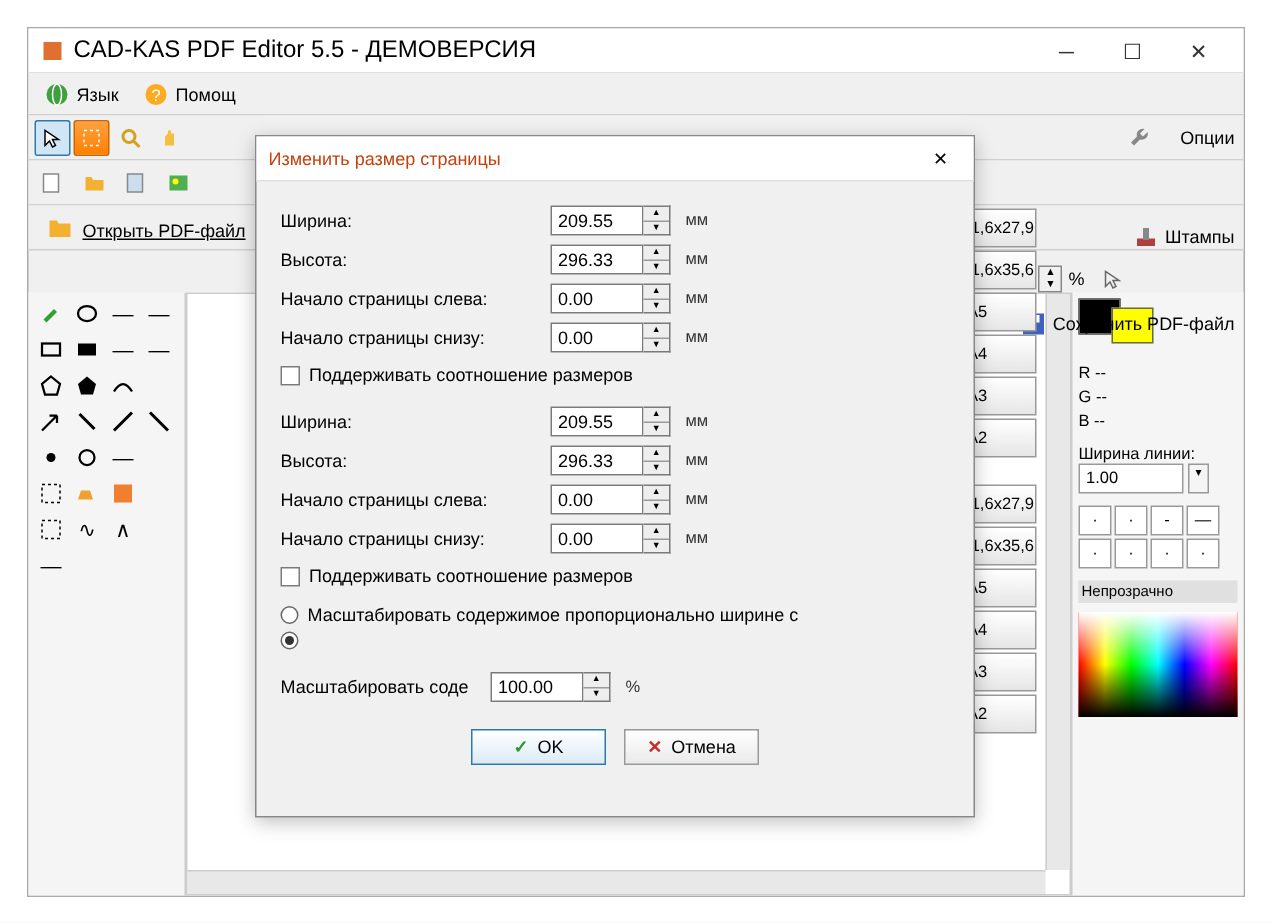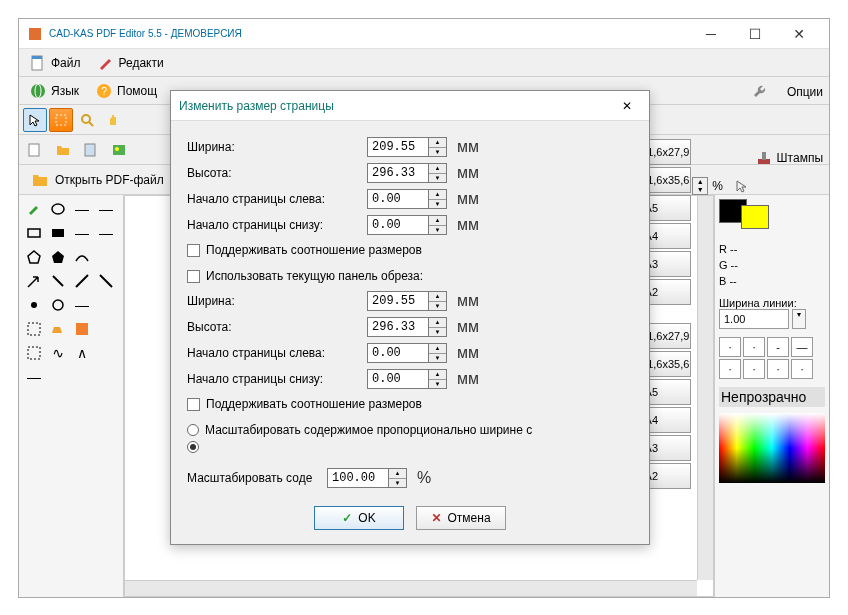--- a/index.html
+++ b/index.html
@@ -3,21 +3,21 @@
 <meta charset="utf-8">
 <style>
 * { box-sizing: border-box; font-family: "Segoe UI", Tahoma, sans-serif; }
 body { margin: 0; background: #fff; width: 848px; height: 615px; overflow: hidden; position: relative; font-size: 12px; }
 .desktop { width: 848px; height: 615px; background: #fff; position: relative; }
 
 
 .main-window { position: absolute; left: 18px; top: 18px; width: 812px; height: 580px; border: 1px solid #aaa; background: #f0f0f0; }
 .main-titlebar { height: 30px; background: #fff; display: flex; align-items: center; padding: 0 8px; border-bottom: 1px solid #e0e0e0; }
 .main-titlebar .icon { width: 16px; height: 16px; margin-right: 6px; }
-.main-titlebar .title { flex: 1; font-size: 10px; color: #0369a1; }
+.main-titlebar .title { flex: 1; font-size: 16px; color: #000000; }
 .win-btns { display: flex; gap: 0; }
 .win-btn { width: 44px; height: 28px; display: flex; align-items: center; justify-content: center; color: #333; font-size: 14px; }
 
 .menubar { height: 28px; background: #f0f0f0; display: flex; align-items: center; padding: 0 4px; gap: 4px; border-bottom: 1px solid #d0d0d0; }
 .menu-item { display: flex; align-items: center; gap: 4px; padding: 2px 6px; font-size: 12px; }
 .menu-icn { width: 18px; height: 18px; display: inline-block; }
 .menubar2 { height: 28px; background: #f0f0f0; display: flex; align-items: center; padding: 0 4px; gap: 4px; border-bottom: 1px solid #d0d0d0; }
 
 .toolbar { height: 30px; background: #f0f0f0; display: flex; align-items: center; padding: 0 4px; gap: 2px; border-bottom: 1px solid #d0d0d0; }
 .tool-btn { width: 24px; height: 24px; border: 1px solid transparent; display: flex; align-items: center; justify-content: center; border-radius: 2px; }
@@ -37,55 +37,55 @@
 
 .right-panel { width: 115px; background: #f5f5f5; border-left: 1px solid #ccc; padding: 4px; font-size: 11px; }
 .color-sel { display: flex; margin-bottom: 6px; }
 .swatch-b { width: 28px; height: 24px; background: #000; border: 1px solid #666; }
 .swatch-y { width: 28px; height: 24px; background: #ffff00; border: 1px solid #666; margin-left: -6px; margin-top: 6px; }
 .rgb { margin-top: 12px; line-height: 16px; }
 .lw-row { margin-top: 8px; }
 .lw-input { width: 70px; height: 20px; border: 1px solid #999; background: #fff; padding: 0 4px; font-size: 11px; }
 .pattern-grid { margin-top: 8px; display: grid; grid-template-columns: repeat(4, 22px); gap: 2px; }
 .pattern-cell { width: 22px; height: 20px; border: 1px solid #999; background: #fff; display: flex; align-items: center; justify-content: center; }
-.opacity-lbl { margin-top: 8px; font-size: 14px; background: #e0e0e0; padding: 2px; }
+.opacity-lbl { margin-top: 8px; font-size: 10px; background: #e0e0e0; padding: 2px; }
 .rainbow { margin-top: 6px; width: 100%; height: 70px; background: linear-gradient(to bottom, #fff 0%, transparent 50%, #000 100%), linear-gradient(to right, #f00, #ff0, #0f0, #0ff, #00f, #f0f, #f00); }
 
 
 .dialog { position: absolute; left: 170px; top: 90px; width: 480px; height: 455px; background: #f0f0f0; border: 1px solid #888; box-shadow: 0 3px 12px rgba(0,0,0,0.25); z-index: 10; }
 .dlg-titlebar { height: 30px; display: flex; align-items: center; padding: 0 8px; background: #fff; border-bottom: 1px solid #ddd; }
-.dlg-titlebar .title { flex: 1; font-size: 12px; color: #0f766e; }
+.dlg-titlebar .title { flex: 1; font-size: 12px; color: #c2410c; }
 .dlg-close { width: 28px; height: 24px; display: flex; align-items: center; justify-content: center; }
 .dlg-body { padding: 14px 16px; font-size: 12px; }
 .dlg-row { display: flex; align-items: center; height: 24px; margin-bottom: 2px; }
 .dlg-label { width: 180px; }
-.dlg-input { width: 62px; height: 20px; border: 1px solid #7a7a7a; background: #fff; padding: 0 4px; font-size: 12px; text-align: left; font-family: Liberation Mono, monospace; }
+.dlg-input { width: 62px; height: 20px; border: 1px solid #7a7a7a; background: #fff; padding: 0 4px; font-size: 12px; text-align: left; }
 .spinner { width: 18px; height: 20px; border: 1px solid #7a7a7a; border-left: none; background: #eee; display: flex; flex-direction: column; }
 .spinner div { flex: 1; display: flex; align-items: center; justify-content: center; font-size: 6px; line-height: 1; border-bottom: 1px solid #999; }
 .spinner div:last-child { border-bottom: none; }
-.unit { margin-left: 10px; font-size: 16px; color: #333; }
+.unit { margin-left: 10px; font-size: 11px; color: #333; }
 .dlg-chk { display: flex; align-items: center; gap: 6px; margin-top: 6px; margin-bottom: 12px; }
 .chk-box { width: 13px; height: 13px; border: 1px solid #7a7a7a; background: #fff; }
 .radio-row { display: flex; align-items: center; gap: 6px; margin-bottom: 4px; }
 .radio { width: 12px; height: 12px; border-radius: 50%; border: 1px solid #666; background: #fff; display: flex; align-items: center; justify-content: center; }
 .radio.selected::after { content: ""; width: 6px; height: 6px; border-radius: 50%; background: #333; }
 .dlg-buttons { display: flex; gap: 12px; margin-top: 16px; justify-content: center; }
 .dlg-btn { width: 90px; height: 24px; border: 1px solid #2a7ab0; background: linear-gradient(#fff,#dceaf6); display: flex; align-items: center; justify-content: center; gap: 6px; font-size: 12px; }
 .dlg-btn.cancel { border-color: #999; background: linear-gradient(#fff,#eaeaea); }
 
 
 .size-btns { position: absolute; left: 505px; top: 120px; z-index: 5; }
 .size-col { display: inline-block; vertical-align: top; margin-right: 4px; }
 .size-btn { width: 80px; height: 26px; border: 1px solid #999; background: linear-gradient(#fff,#e6e6e6); display: flex; align-items: center; justify-content: center; font-size: 11px; margin-bottom: 2px; }
 
 .right-toolbar-items { position: absolute; right: 6px; top: 64px; display: flex; align-items: center; gap: 18px; }
 .right-stamps { position: absolute; right: 6px; top: 130px; z-index: 5; display: flex; align-items: center; gap: 4px; font-size: 12px; }
 .right-percent { position: absolute; right: 80px; top: 158px; z-index: 5; display: flex; align-items: center; gap: 4px; }
 .right-save { position: absolute; right: 6px; top: 188px; z-index: 5; display: flex; align-items: center; gap: 4px; font-size: 12px; }
-.open-pdf { display: flex; align-items: center; gap: 6px; padding: 2px 8px; }
+.open-pdf { display: flex; align-items: flex-end; gap: 6px; padding: 2px 8px; text-decoration: underline; }
 
 svg { display: block; }
 </style>
 </head>
 <body>
 
 <div class="desktop">
   <div class="main-window">
 
     <div class="main-titlebar">
@@ -95,39 +95,20 @@
           </svg>
       </span>
       <span class="title">CAD-KAS PDF Editor 5.5 - ДЕМОВЕРСИЯ</span>
       <div class="win-btns">
         <div class="win-btn">─</div>
         <div class="win-btn">☐</div>
         <div class="win-btn">✕</div>
       </div>
     </div>
 
-    <div class="menubar">
-      <div class="menu-item">
-        <span class="menu-icn">
-            <svg width="18" height="18">
-              <rect x="3" y="2" width="10" height="14" fill="#fff" stroke="#888"></rect>
-              <rect x="3" y="2" width="10" height="3" fill="#4a90d0"></rect>
-            </svg>
-          </span>
-        <span>Файл</span>
-      </div>
-      <div class="menu-item">
-        <span class="menu-icn">
-            <svg width="18" height="18">
-              <path d="M3 14 L12 5 L14 7 L5 16 Z" fill="#d04040"></path>
-            </svg>
-          </span>
-        <span>Редакти</span>
-      </div>
-    </div>
 
     <div class="menubar2">
       <div class="menu-item">
         <span class="menu-icn">
             <svg width="18" height="18">
               <circle cx="9" cy="9" r="7" fill="#40a040"></circle>
               <ellipse cx="9" cy="9" rx="3" ry="7" fill="none" stroke="#fff"></ellipse>
             </svg>
           </span>
         <span>Язык</span>
@@ -227,20 +208,29 @@
           <span style="flex:1;text-align:center;font-size:7px;">▼</span>
         </span>
       <span>%</span>
       <span style="margin-left:8px;">
           <svg width="14" height="14">
             <path d="M2 2 L2 12 L5 9 L7 13 L9 12 L7 8 L11 8 Z" fill="none" stroke="#666"></path>
           </svg>
         </span>
     </div>
 
+    <div class="right-save">
+      <span>
+          <svg width="18" height="18">
+            <rect x="2" y="2" width="14" height="14" fill="#4060c0"></rect>
+            <rect x="5" y="3" width="8" height="5" fill="#fff"></rect>
+          </svg>
+        </span>
+      <span>Сохранить PDF-файл</span>
+    </div>
 
     <div class="size-btns">
       <div class="size-col">
         <div class="size-btn">рмат 21,6x27,9</div>
         <div class="size-btn">рмат 21,6x35,6</div>
         <div class="size-btn">A5</div>
         <div class="size-btn">A4</div>
         <div class="size-btn">A3</div>
         <div class="size-btn">A2</div>
         <div style="height:16px"></div>
@@ -458,24 +448,20 @@
             <div>▲</div>
             <div>▼</div>
           </div>
         <span class="unit">мм</span>
       </div>
       <div class="dlg-chk">
         <div class="chk-box"></div>
         <span>Поддерживать соотношение размеров</span>
       </div>
 
-      <div class="dlg-chk" style="margin-top:12px;margin-bottom:6px;">
-        <div class="chk-box"></div>
-        <span>Использовать текущую панель обреза:</span>
-      </div>
       <div class="dlg-row">
         <span class="dlg-label">Ширина:</span>
         <input class="dlg-input" value="209.55" style="">
         <div class="spinner">
             <div>▲</div>
             <div>▼</div>
           </div>
         <span class="unit">мм</span>
       </div>
       <div class="dlg-row">

